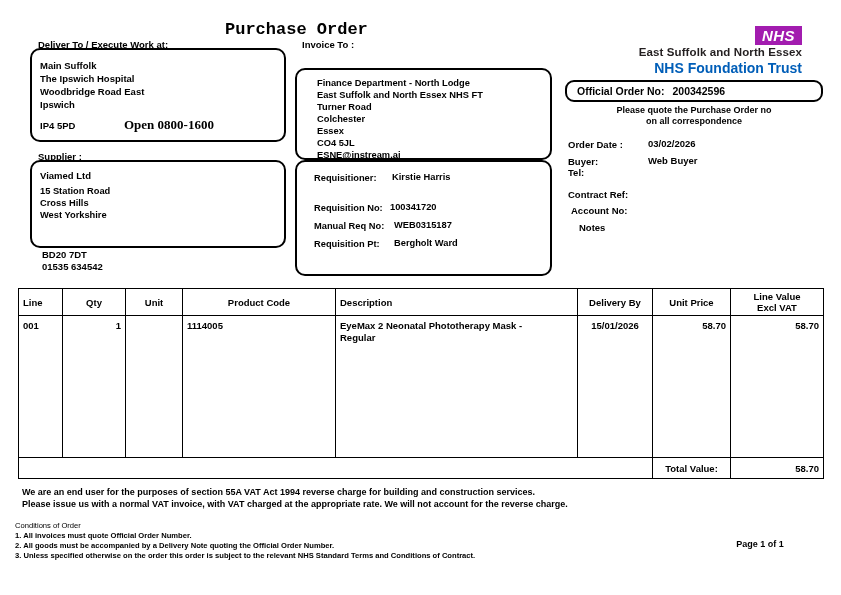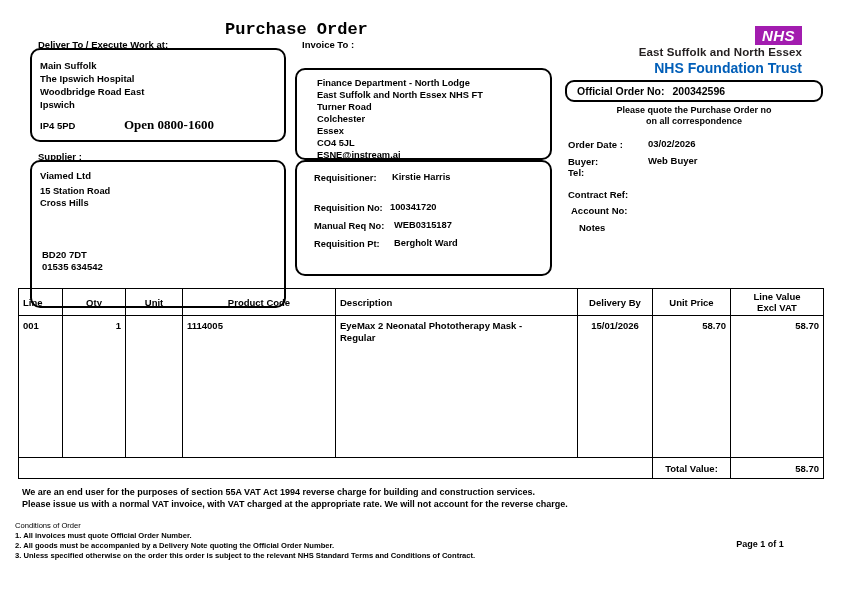--- a/index.html
+++ b/index.html
@@ -68,25 +68,26 @@
       <div class="addr-line-tight">East Suffolk and North Essex NHS FT</div>
       <div class="addr-line-tight">Turner Road</div>
       <div class="addr-line-tight">Colchester</div>
       <div class="addr-line-tight">Essex</div>
       <div class="addr-line-tight">CO4 5JL</div>
       <div class="addr-line-tight">ESNE@instream.ai</div>
     </div>
   </div>
 
   <div class="abs lbl" style="left:38px; top:151px;">Supplier :</div>
-  <div class="box" style="left:30px; top:160px; width:256px; height:148px;">
+  <div class="box" style="left:30px; top:160px; width:256px; height:88px;">
     <div class="abs txt" style="left:8px; top:8px;">Viamed Ltd</div>
     <div style="padding:23px 0 0 8px;">
       <div class="addr-line-tight">15 Station Road</div>
       <div class="addr-line-tight">Cross Hills</div>
+      <div class="addr-line-tight">West Yorkshire</div>
     </div>
     <div class="abs txt" style="left:10px; top:87px;">BD20 7DT</div>
     <div class="abs txt" style="left:10px; top:99px;">01535 634542</div>
   </div>
 
   <div class="box" style="left:295px; top:160px; width:257px; height:116px;">
     <div class="req-row" style="left:17px; top:11px;">Requisitioner:</div>
     <div class="req-row" style="left:95px; top:10px;">Kirstie Harris</div>
     <div class="req-row" style="left:17px; top:41px;">Requisition No:</div>
     <div class="req-row" style="left:93px; top:40px;">100341720</div>

